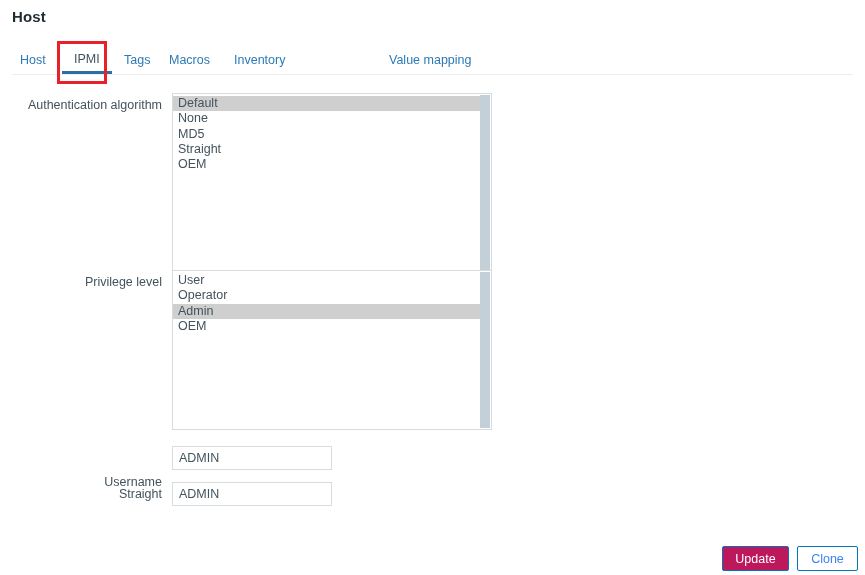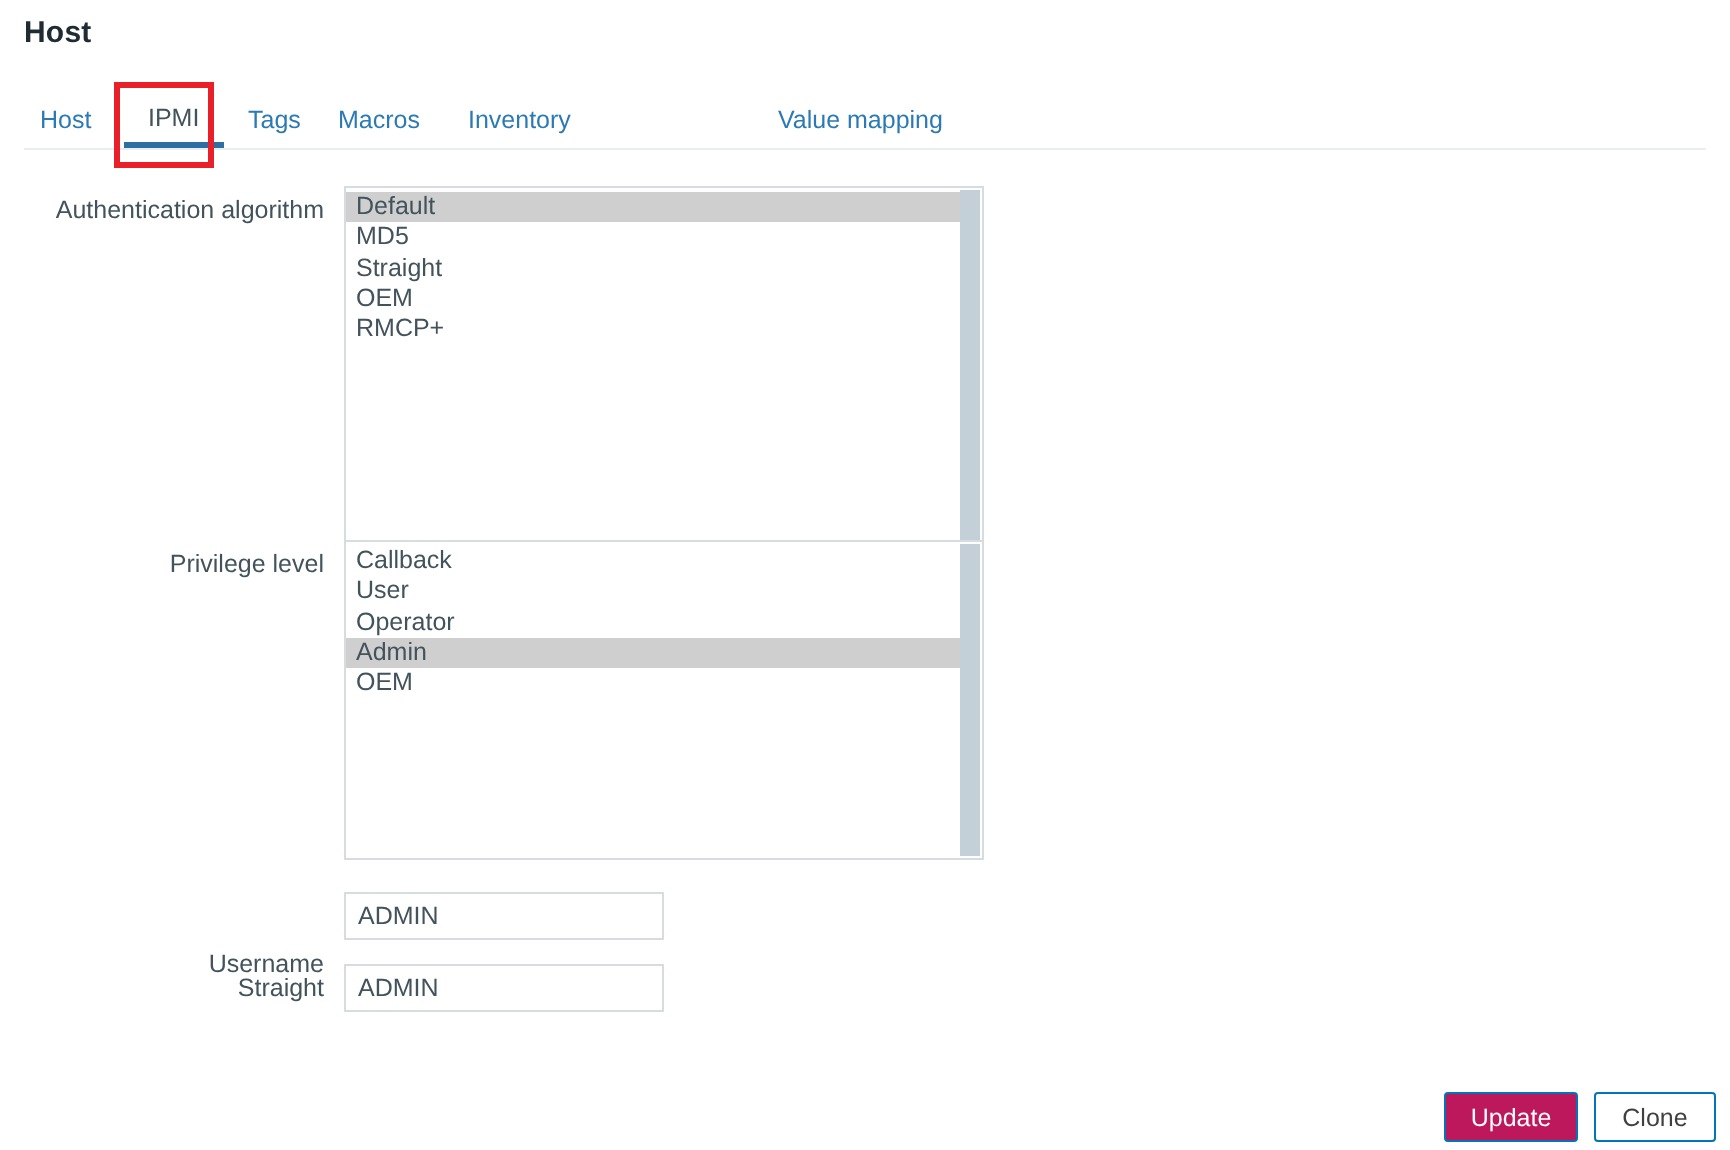--- a/index.html
+++ b/index.html
@@ -143,21 +143,21 @@
     padding: 0;
   }
   .btn-primary {
     background: #be185d;
     border: 1px solid #0275b8;
     color: #ffffff;
   }
   .btn-secondary {
     background: #ffffff;
     border: 1px solid #0275b8;
-    color: #404040;
+    color: #3b82f6;
   }
 </style>
 </head>
 <body>
 
 <div class="page-title">Host</div>
 
 <div class="tabbar">
   <div class="tab" style="left: 0px; padding-left: 8px; padding-right: 8px;"><span>Host</span></div>
   <div class="tab active" style="left: 50px; padding-left: 12px; padding-right: 12px;"><span>IPMI</span></div>
@@ -167,33 +167,32 @@
   <div class="tab" style="left: 369px; padding-left: 8px; padding-right: 8px;"><span>Value mapping</span></div>
 </div>
 
 <div class="highlight-box"></div>
 
 <div class="form-label" style="left: 2px; top: 98px; width: 160px;">Authentication algorithm</div>
 
 <div class="listbox" style="top: 93px; height: 188px;">
   <div class="listbox-inner">
     <div class="list-option selected">Default</div>
+    <div class="list-option">None</div>
     <div class="list-option">MD5</div>
     <div class="list-option">Straight</div>
     <div class="list-option">OEM</div>
-    <div class="list-option">RMCP+</div>
   </div>
   <div class="listbox-scrollbar"></div>
 </div>
 
 <div class="form-label" style="left: 2px; top: 275px; width: 160px;">Privilege level</div>
 
 <div class="listbox" style="top: 270px; height: 160px;">
   <div class="listbox-inner">
-    <div class="list-option">Callback</div>
     <div class="list-option">User</div>
     <div class="list-option">Operator</div>
     <div class="list-option selected">Admin</div>
     <div class="list-option">OEM</div>
   </div>
   <div class="listbox-scrollbar"></div>
 </div>
 
 <div class="form-label" style="left: 2px; top: 451px; width: 160px; margin-top: 24px;">Username</div>
 <input class="text-input" type="text" style="top: 446px;" value="ADMIN">

